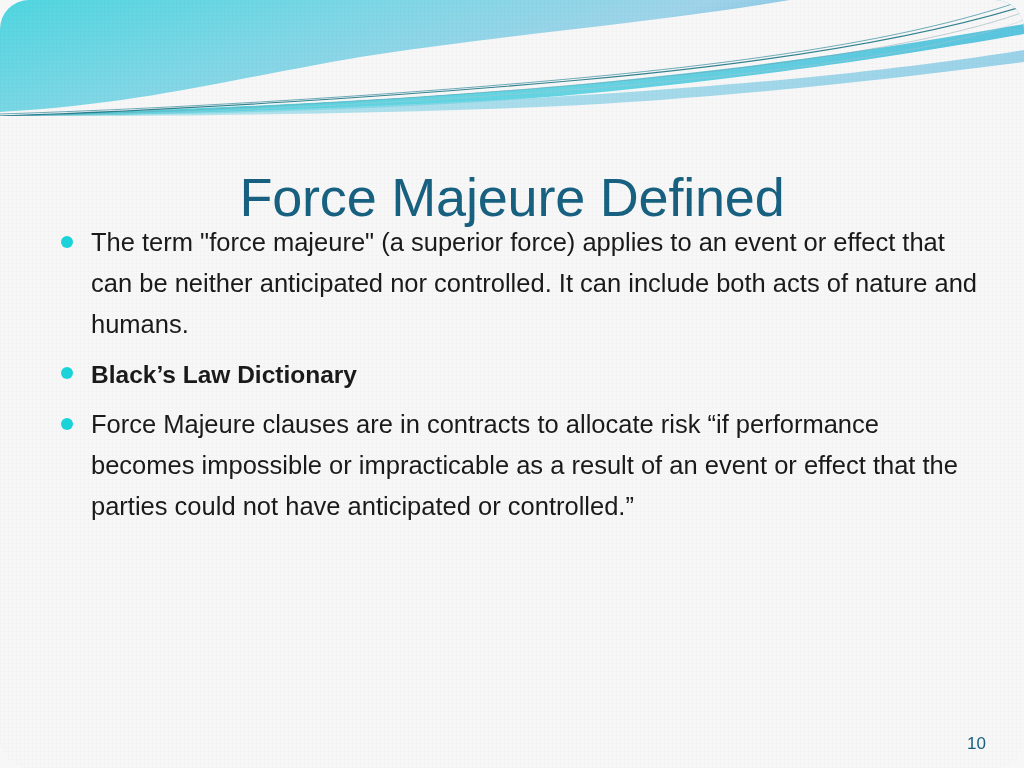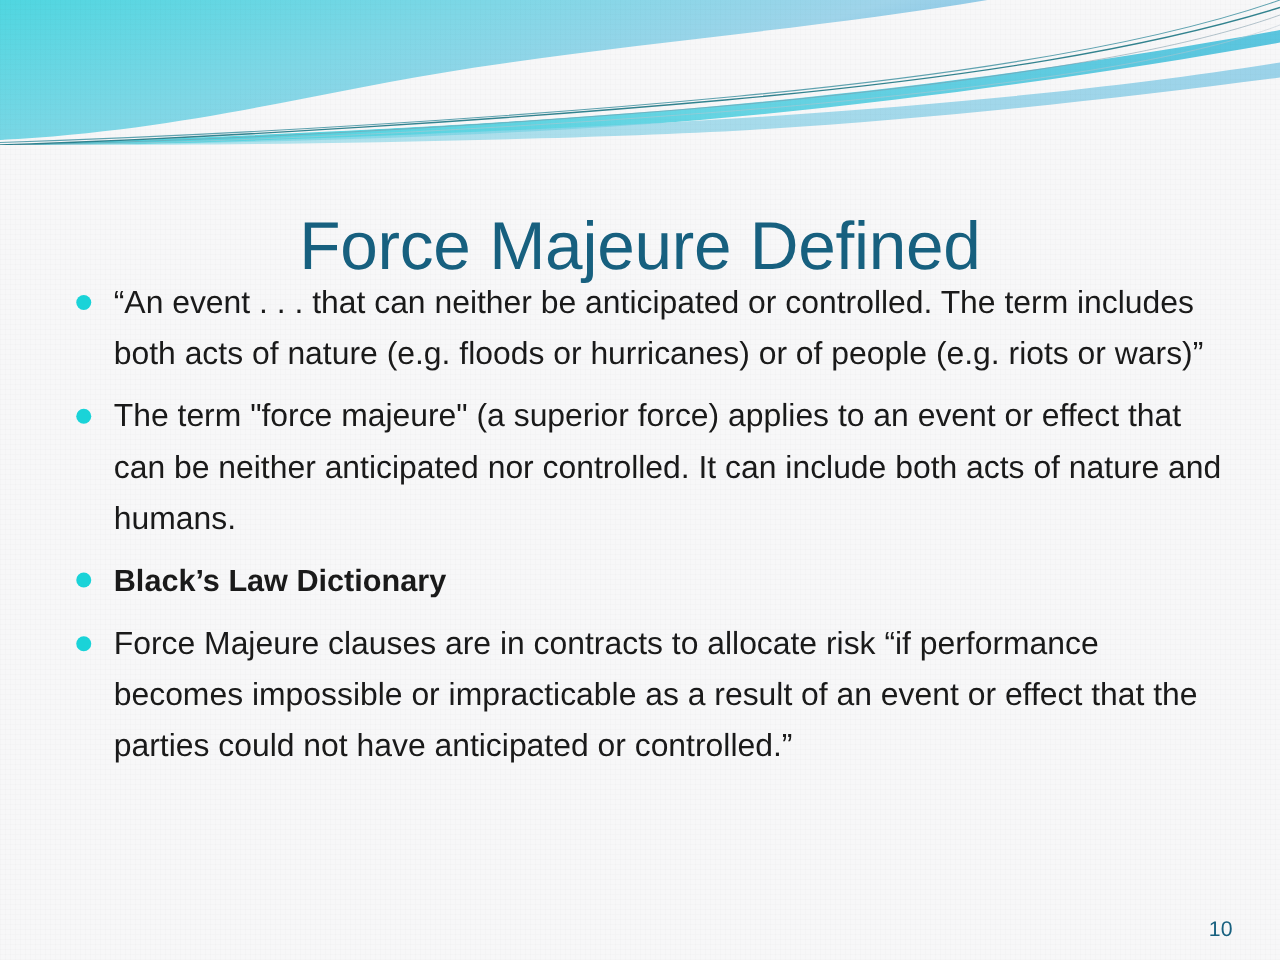--- a/index.html
+++ b/index.html
@@ -12,20 +12,21 @@
     overflow: hidden;
     background: #f7f7f8;
     font-family: "Liberation Sans", sans-serif;
   }
   #slide {
     position: relative;
     width: 1024px;
     height: 768px;
     background: #f7f7f8;
     overflow: hidden;
+    border-radius: 29px;
   }
   
   #slide::before {
     content: "";
     position: absolute;
     inset: 0;
     pointer-events: none;
     background-image:
       repeating-linear-gradient(0deg, rgba(0,0,0,0.013) 0 1px, transparent 1px 4px),
       repeating-linear-gradient(90deg, rgba(0,0,0,0.013) 0 1px, transparent 1px 4px);
@@ -145,24 +146,20 @@
     <path d="M0,116 C180,110 400,96 580,80 C780,62 920,38 1024,6" fill="none" stroke="#0f6f7d" stroke-width="1.1" opacity="0.85"></path>
     <path d="M0,114 C190,108 410,94 590,77 C790,58 930,33 1024,0" fill="none" stroke="#1e7f92" stroke-width="0.9" opacity="0.7"></path>
     <path d="M10,116 C200,112 420,99 600,83 C800,64 940,42 1024,12" fill="none" stroke="#7a97a6" stroke-width="0.8" opacity="0.55"></path>
     <path d="M40,116 C220,113 440,101 620,86 C820,68 950,48 1024,20" fill="none" stroke="#b9c6cf" stroke-width="0.8" opacity="0.5"></path>
   </svg>
 
   <h1 id="title">Force Majeure Defined</h1>
 
   <div id="body">
 
-    <div class="bullet-row">
-      <span class="dot"></span>
-      <span class="text">“An event . . . that can neither be anticipated or controlled. The term includes both acts of nature (e.g. floods or hurricanes) or of people (e.g. riots or wars)”</span>
-    </div>
 
     <div class="bullet-row">
       <span class="dot"></span>
       <span class="text">The term "force majeure" (a superior force) applies to an event or effect that can be neither anticipated nor controlled. It can include both acts of nature and humans.</span>
     </div>
 
     <div class="bullet-row bold">
       <span class="dot"></span>
       <span class="text">Black’s Law Dictionary</span>
     </div>

